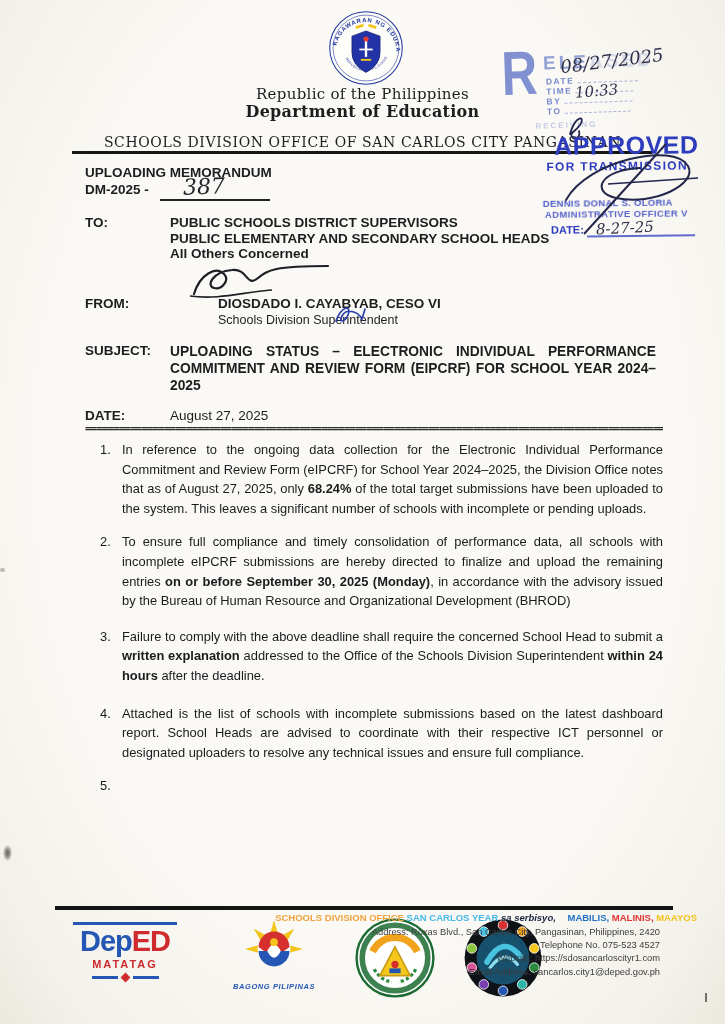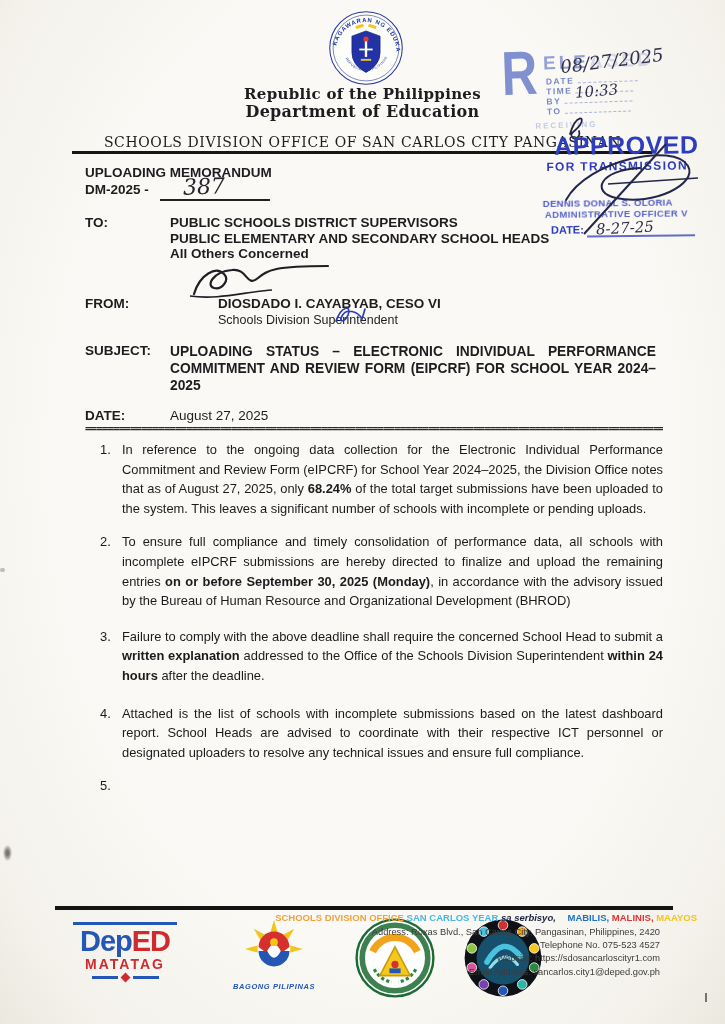--- a/index.html
+++ b/index.html
@@ -5,21 +5,21 @@
   html,body{margin:0;padding:0;background:#e8e6e1;}
   .page{position:relative;width:725px;height:1024px;margin:0 auto;overflow:hidden;
         background:radial-gradient(ellipse at 50% 45%, #faf9f5 60%, #f3f1ea 88%, #ebe8df 100%);
         font-family:"Liberation Sans",sans-serif;color:#1d1d20;}
   .abs{position:absolute;}
   .ctr{left:0;right:0;text-align:center;}
   .serif{font-family:"DejaVu Serif",serif;}
   .hand{font-family:"DejaVu Serif",serif;font-style:italic;}
 
   
-  .h-republic{top:85px;font-weight:bold;font-size:15px;letter-spacing:.3px;}
+  .h-republic{top:85px;font-weight:normal;font-size:15px;letter-spacing:.3px;}
   .h-dept{top:102px;font-weight:bold;font-size:16px;letter-spacing:.3px;}
   .h-region{top:121px;font-size:11.5px;letter-spacing:1.5px;}
   .h-office{top:134px;font-size:14px;letter-spacing:.6px;}
   .rule-top{left:72px;top:151px;width:580px;height:3px;background:#161616;}
 
   
   .stamp-rel{left:502px;top:36px;width:170px;height:102px;transform:rotate(-2deg);color:#5268c2;}
   .rel-R{position:absolute;left:0;top:4px;font-size:62px;line-height:1;font-weight:bold;
          transform:scaleX(.8);transform-origin:left;opacity:.72;}
   .rel-word{position:absolute;left:42px;top:15px;font-size:19px;font-weight:bold;letter-spacing:3px;}
@@ -70,21 +70,21 @@
   
   svg.sig{position:absolute;overflow:visible;}
 
   
   .rule-bottom{left:55px;top:906px;width:618px;height:3.5px;background:#141414;}
   .logos{left:55px;top:918px;width:500px;height:86px;}
   .logo-deped{position:absolute;left:0;top:4px;width:140px;text-align:center;}
   .ld-rule{width:104px;height:2.5px;background:#2456b4;margin:0 auto 1px;}
   .ld-word{font-size:29px;line-height:30px;font-weight:bold;letter-spacing:-1px;}
   .ld-dep{color:#2456b4;}.ld-ed{color:#cf2a2e;}
-  .ld-matatag{font-size:14px;font-weight:bold;letter-spacing:2px;color:#cf2a2e;line-height:16px;}
+  .ld-matatag{font-size:11px;font-weight:bold;letter-spacing:2px;color:#cf2a2e;line-height:16px;}
   .ld-sub{display:flex;justify-content:center;align-items:center;gap:4px;margin-top:2px;}
   .ld-dash{width:26px;height:3px;background:#2456b4;}
   .ld-heart{width:7px;height:7px;background:#cf2a2e;transform:rotate(45deg);}
   .logo-bagong{position:absolute;left:163px;top:2px;width:112px;text-align:center;}
   .lb-cap{font-size:7.5px;font-weight:bold;font-style:italic;color:#2456b4;letter-spacing:.6px;}
   .logo-sdo{position:absolute;left:300px;top:0;}
   .logo-div{position:absolute;left:408px;top:0;}
 
   .ftext{position:absolute;right:28px;top:912px;text-align:right;}
   .f1{font-size:9.5px;font-weight:bold;white-space:nowrap;margin-bottom:3px;}

